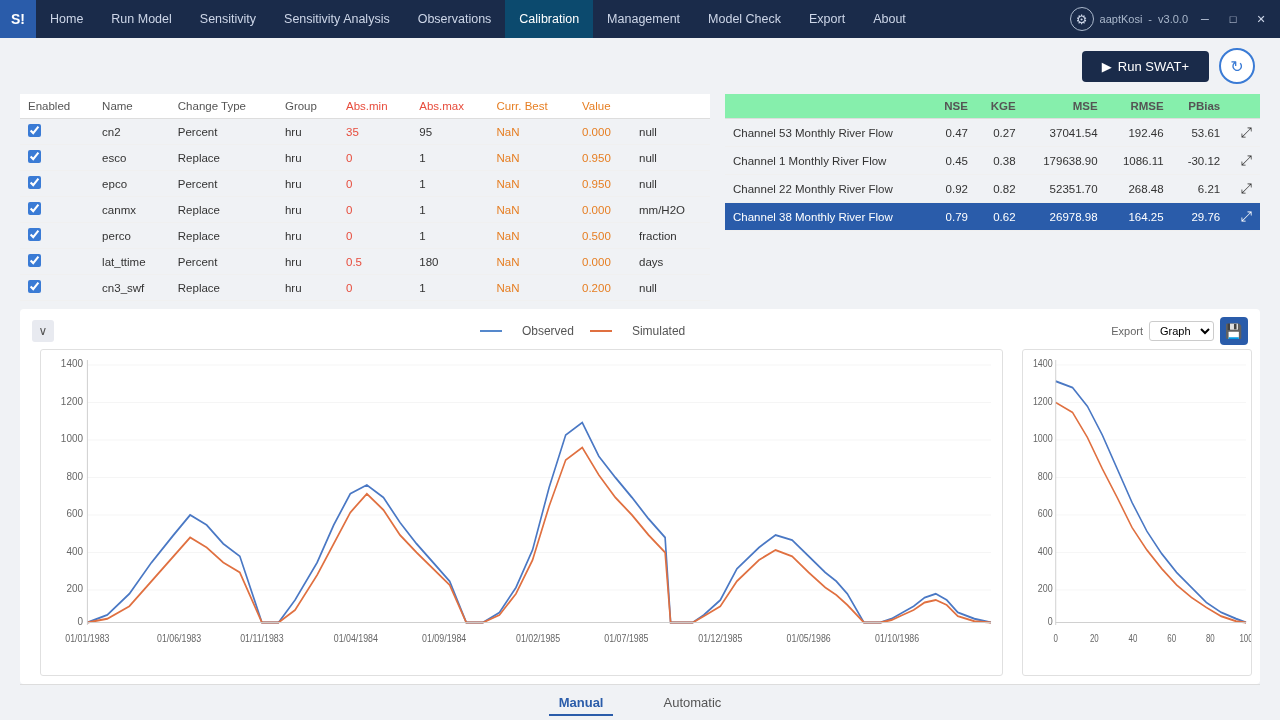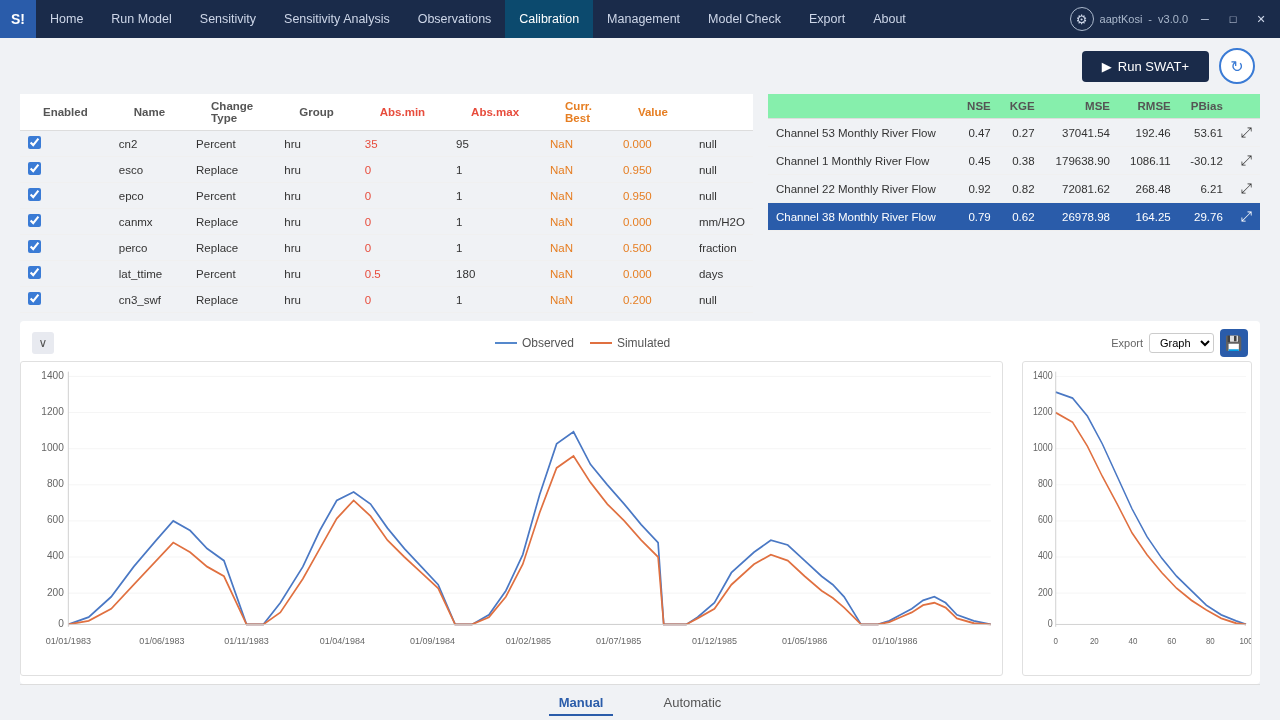--- a/index.html
+++ b/index.html
@@ -85,22 +85,22 @@
       color: #3a7bd5; font-size: 16px;
     }
     .params-table {
       width: 100%;
       border-collapse: collapse;
       font-size: 11.5px;
     }
     .params-table th {
       background: white;
       color: #555;
-      font-weight: 700;
-      padding: 6px 23px;
+      font-weight: 400;
+      padding: 6px 8px;
       text-align: left;
       border-bottom: 1px solid #ddd;
     }
     .params-table th.orange { color: #e67e22; }
     .params-table th.red-orange { color: #e74c3c; }
     .params-table td {
       padding: 5px 8px;
       border-bottom: 1px solid #f0f0f0;
       color: #333;
     }
@@ -167,21 +167,21 @@
       width: 22px; height: 22px;
       background: #e8eaf0; border-radius: 3px;
       display: flex; align-items: center; justify-content: center;
       cursor: pointer; font-size: 12px; color: #555;
     }
     .chart-legend {
       display: flex; align-items: center; gap: 16px;
       justify-content: center; flex: 1;
     }
     .legend-item {
-      display: flex; align-items: center; gap: 5px; font-size: 12px; color: #555;
+      display: flex; align-items: center; gap: 20px; font-size: 12px; color: #555;
     }
     .legend-line { width: 22px; height: 2px; }
     .legend-line.observed { background: #5588cc; }
     .legend-line.simulated { background: #e07040; }
     .chart-export {
       display: flex; align-items: center; gap: 6px;
     }
     .export-label { font-size: 11px; color: #666; }
     .export-select {
       border: 1px solid #ccc; border-radius: 3px; padding: 2px 6px;
@@ -192,21 +192,21 @@
       background: #2a5caa;
       border-radius: 4px;
       display: flex; align-items: center; justify-content: center;
       cursor: pointer; color: white; font-size: 14px;
     }
 
     .charts-row {
       display: flex;
       flex: 1;
       gap: 9px;
-      padding: 0 8px 8px 0;
+      padding: 0 8px 8px 20px;
     }
     .main-chart {
       flex: 1;
       position: relative;
       border: 1px solid #e0e0e0;
       border-radius: 3px;
       overflow: hidden;
     }
     .side-chart {
       width: 230px;
@@ -409,21 +409,21 @@
       <td>0.38</td>
       <td>179638.90</td>
       <td>1086.11</td>
       <td>-30.12</td>
       <td class="chart-link">⤢</td>
     </tr>
             <tr>
       <td>Channel 22 Monthly River Flow</td>
       <td>0.92</td>
       <td>0.82</td>
-      <td>72081.62</td>
+      <td>52351.70</td>
       <td>268.48</td>
       <td>6.21</td>
       <td class="chart-link">⤢</td>
     </tr>
             <tr class="selected-row">
       <td>Channel 38 Monthly River Flow</td>
       <td>0.79</td>
       <td>0.62</td>
       <td>26978.98</td>
       <td>164.25</td>

